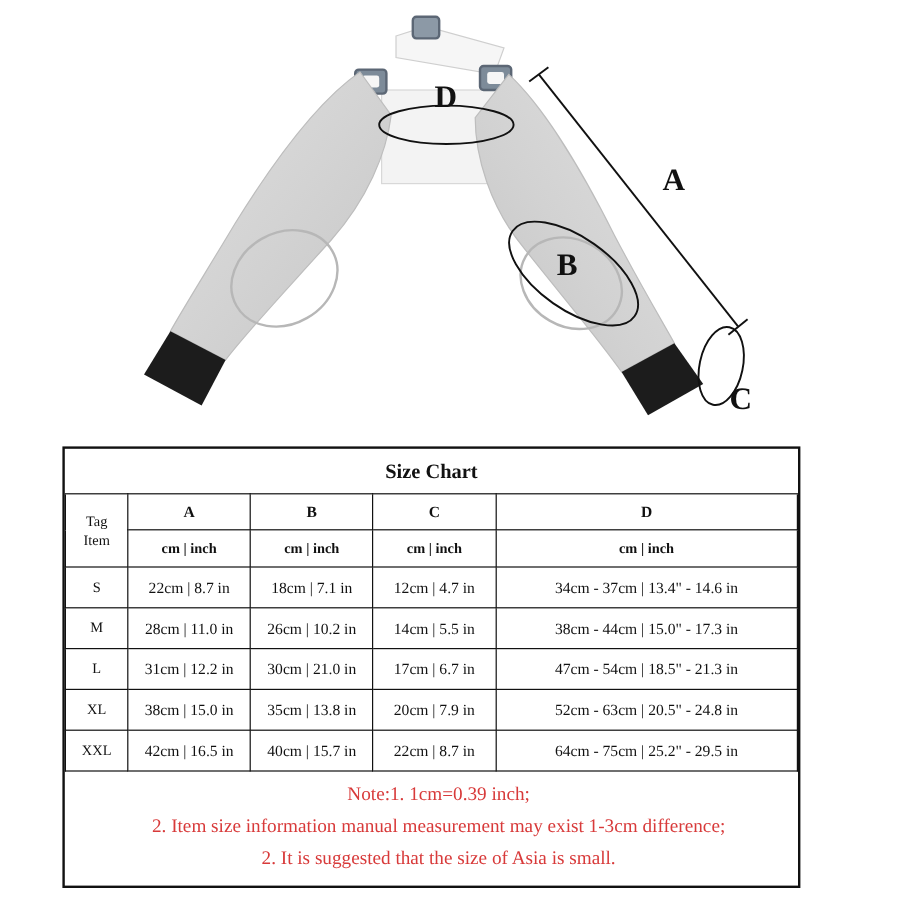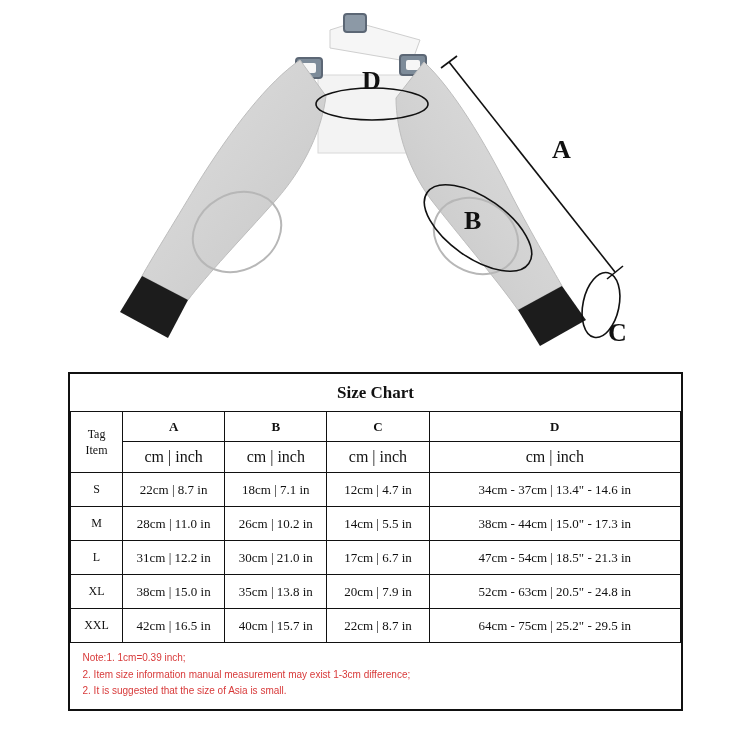--- a/index.html
+++ b/index.html
@@ -35,21 +35,21 @@
     position: absolute;
     font-family: "Liberation Serif", serif;
     font-weight: bold;
     font-size: 26px;
     color: #111111;
   }
 
   
   #size-chart {
     position: absolute;
-    left: 68px;
+    left: 52px;
     top: 372px;
     width: 615px;
     border: 2px solid #111111;
     box-sizing: border-box;
     background: #ffffff;
   }
 
   #size-chart table {
     border-collapse: collapse;
     width: 100%;
@@ -78,22 +78,23 @@
   .col-b { width: 102px; }
   .col-c { width: 102px; }
   .col-d { width: 251px; }
 
   .hdr-letter {
     font-size: 13px;
     font-weight: bold;
     height: 27px;
   }
   .hdr-unit {
-    font-size: 16px;
+    font-size: 12px;
     height: 28px;
+    font-weight: bold;
   }
   .hdr-tag {
     font-size: 12px;
     font-weight: normal;
     line-height: 1.35;
     padding: 2px 0;
   }
   .data-cell {
     font-size: 13px;
     height: 31px;
@@ -103,24 +104,24 @@
     height: 31px;
   }
 
   .notes-cell {
     border: none !important;
     padding: 7px 0 9px 12px;
     text-align: left !important;
   }
   .note-line {
     color: #d83a3a;
-    font-size: 10px;
-    font-family: Liberation Sans, sans-serif;
+    font-size: 16px;
+    font-family: Liberation Serif, serif;
     line-height: 1.65;
-    text-align: left;
+    text-align: center;
   }
   .notes-sep {
     border-top: 1px solid #111111 !important;
   }
 </style>
 </head>
 <body>
 
 <div id="product-photo">
 

